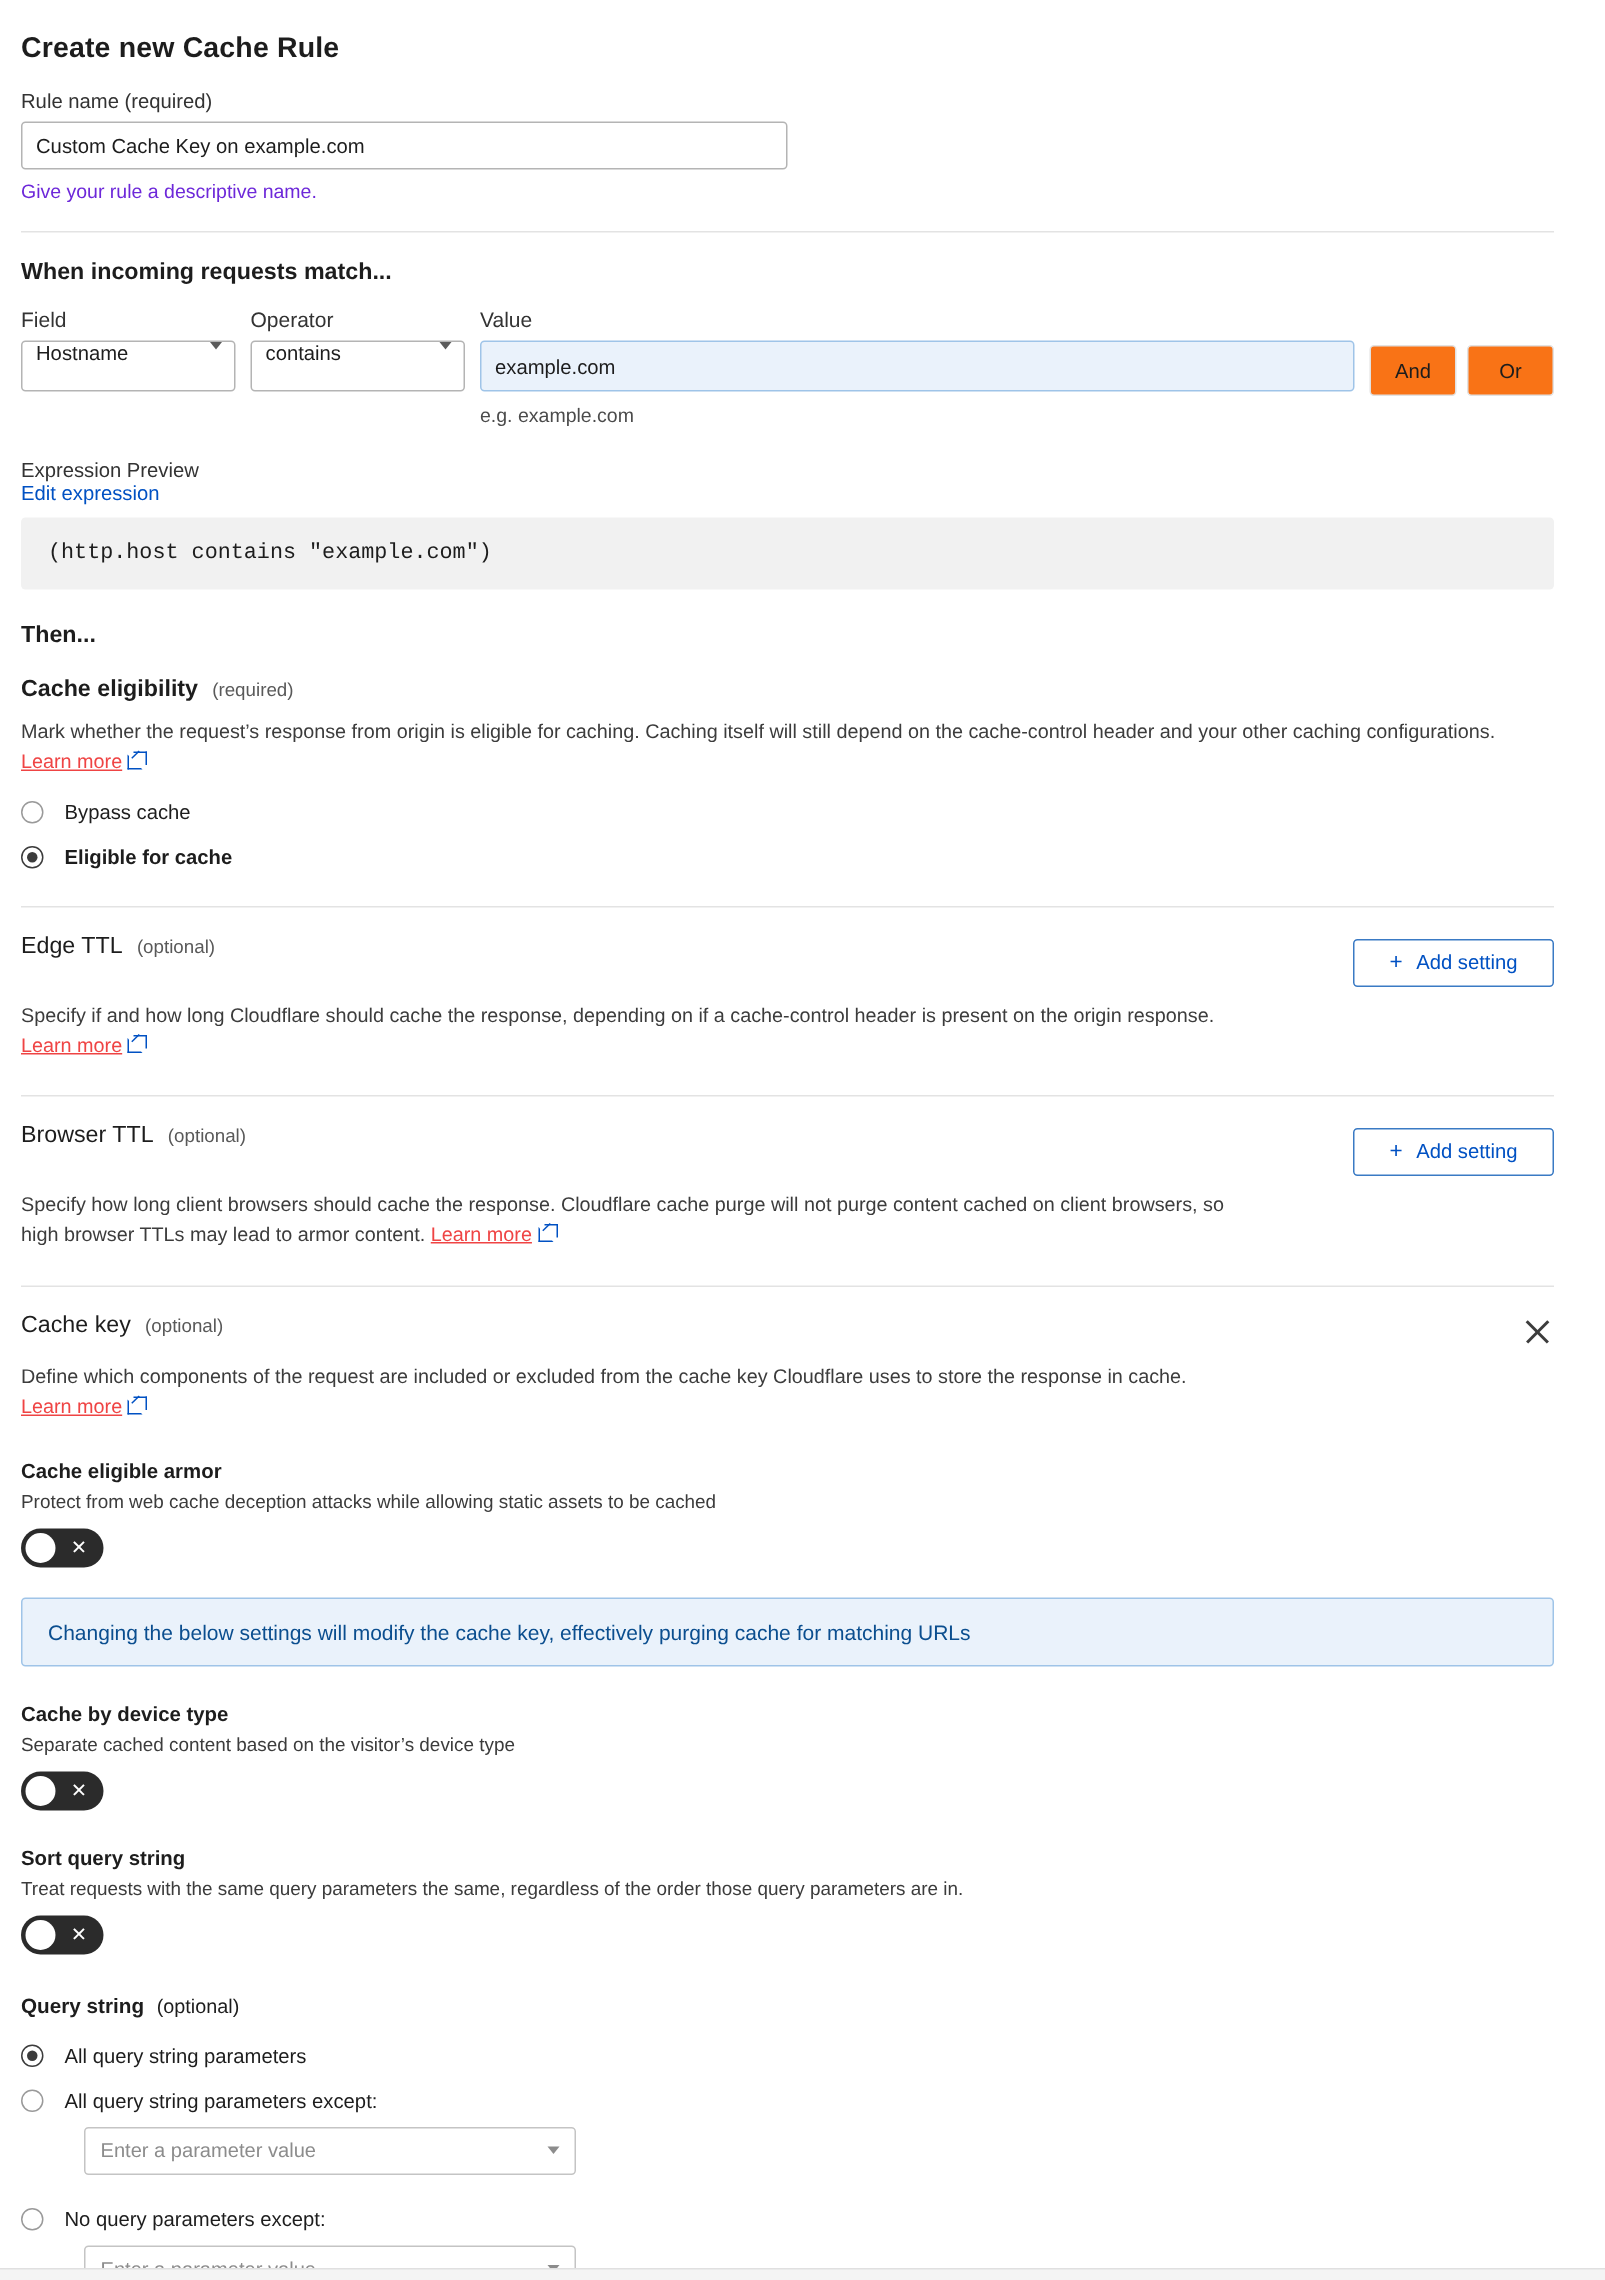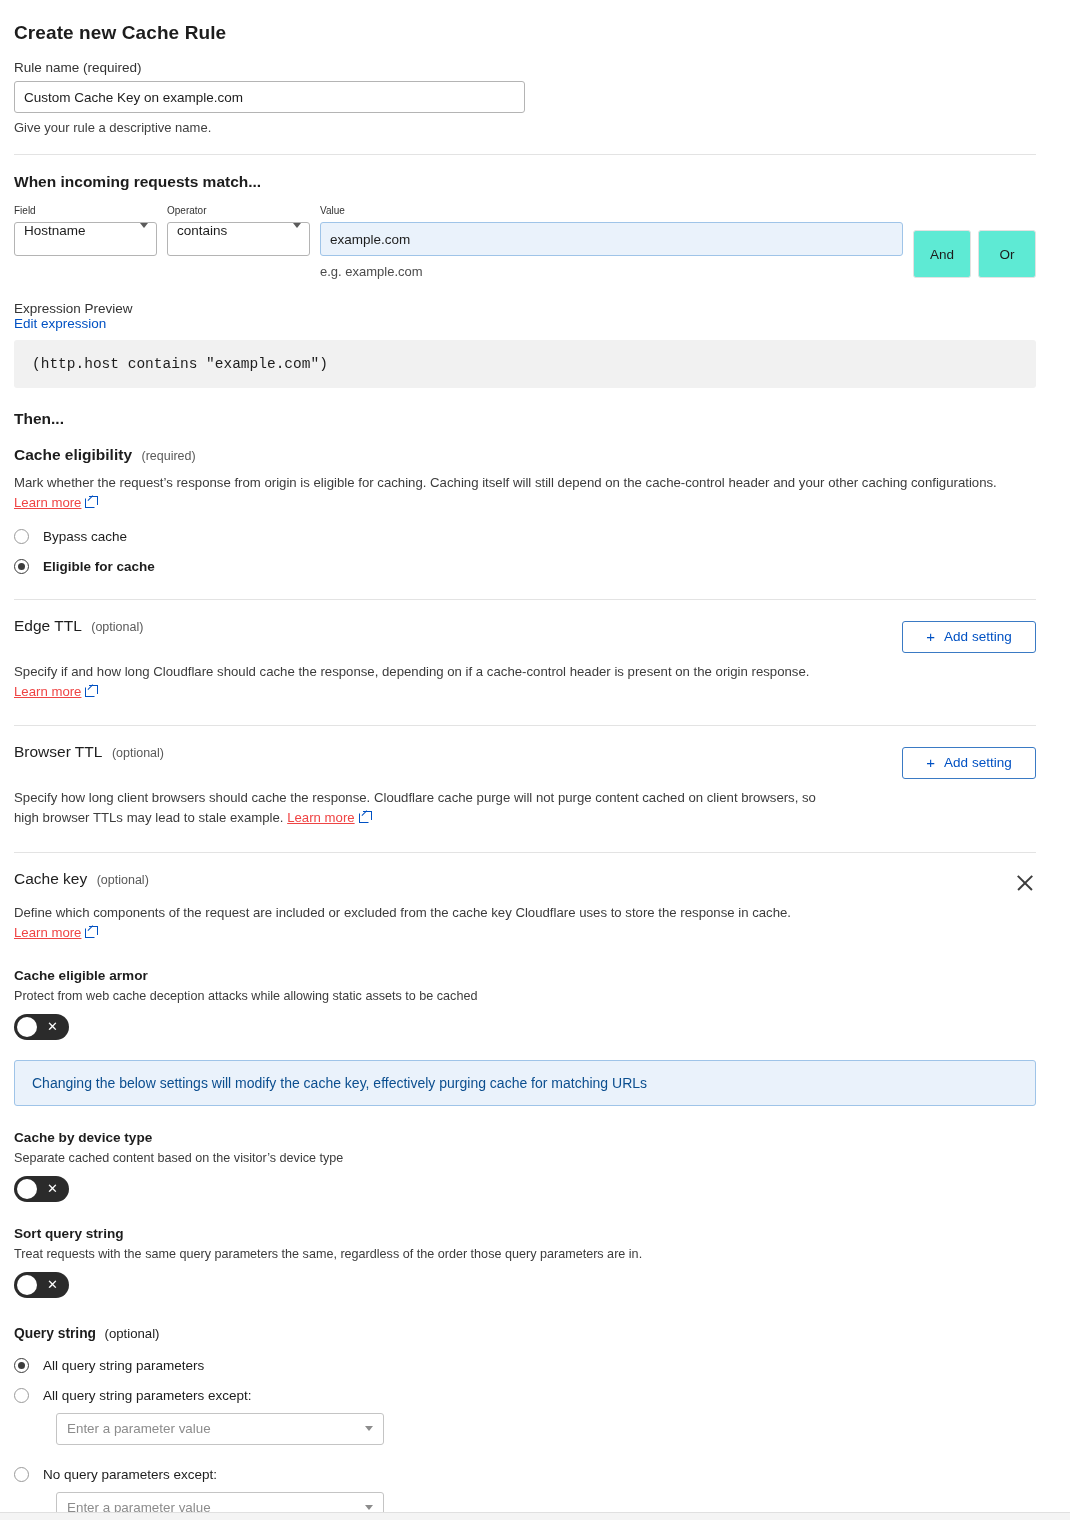--- a/index.html
+++ b/index.html
@@ -20,21 +20,21 @@
     letter-spacing: 0.1px;
   }
 
   .field-label {
     font-size: 13.5px;
     color: #333;
     margin-bottom: 6px;
   }
   .help-text {
     font-size: 13px;
-    color: #404040;
+    color: #6d28d9;
     margin-top: 7px;
   }
 
   .text-input {
     width: 511px;
     height: 32px;
     border: 1px solid #b4b4b4;
     border-radius: 3px;
     padding: 0 9px;
     font-size: 13.5px;
@@ -60,21 +60,21 @@
   
   .match-row {
     display: flex;
     align-items: flex-start;
     gap: 10px;
   }
   .col-field { width: 148px; }
   .col-operator { width: 148px; }
   .col-value { width: 583px; }
   .sub-label {
-    font-size: 10px;
+    font-size: 14px;
     color: #333;
     margin-bottom: 6px;
   }
   .select-box {
     position: relative;
     height: 34px;
     border: 1px solid #b4b4b4;
     border-radius: 3px;
     background: #fff;
     display: flex;
@@ -102,22 +102,22 @@
     font-family: "Liberation Sans", sans-serif;
     outline: none;
   }
   .value-help {
     font-size: 13px;
     color: #4b4b4b;
     margin-top: 8px;
   }
   .logic-btn {
     width: 58px;
-    height: 48px;
-    background: #5eead4;
+    height: 34px;
+    background: #f97316;
     border: 1px solid #e2e2e2;
     border-radius: 3px;
     font-size: 13.5px;
     color: #1d1d1d;
     font-family: "Liberation Sans", sans-serif;
     cursor: pointer;
   }
   .btn-row-offset { margin-top: 25px; display: flex; gap: 7px; }
 
   
@@ -462,21 +462,21 @@
       <div>
         <span class="sub-section-title">Browser TTL</span>
         <span class="opt-tag">(optional)</span>
       </div>
       <button class="add-setting-btn">
         <span class="plus">+</span>
         <span>Add setting</span>
       </button>
     </div>
     <div class="desc" style="max-width:830px;">
-      <span>Specify how long client browsers should cache the response. Cloudflare cache purge will not purge content cached on client browsers, so high browser TTLs may lead to stale example.</span>
+      <span>Specify how long client browsers should cache the response. Cloudflare cache purge will not purge content cached on client browsers, so high browser TTLs may lead to armor content.</span>
       <a class="inline-link">Learn more</a><span class="ext-icon"></span>
     </div>
   </div>
 
   <hr class="sep" style="margin-top:23px;">
 
   <div style="margin-top:17px;">
     <div class="row-head">
       <div>
         <span class="sub-section-title">Cache key</span>

